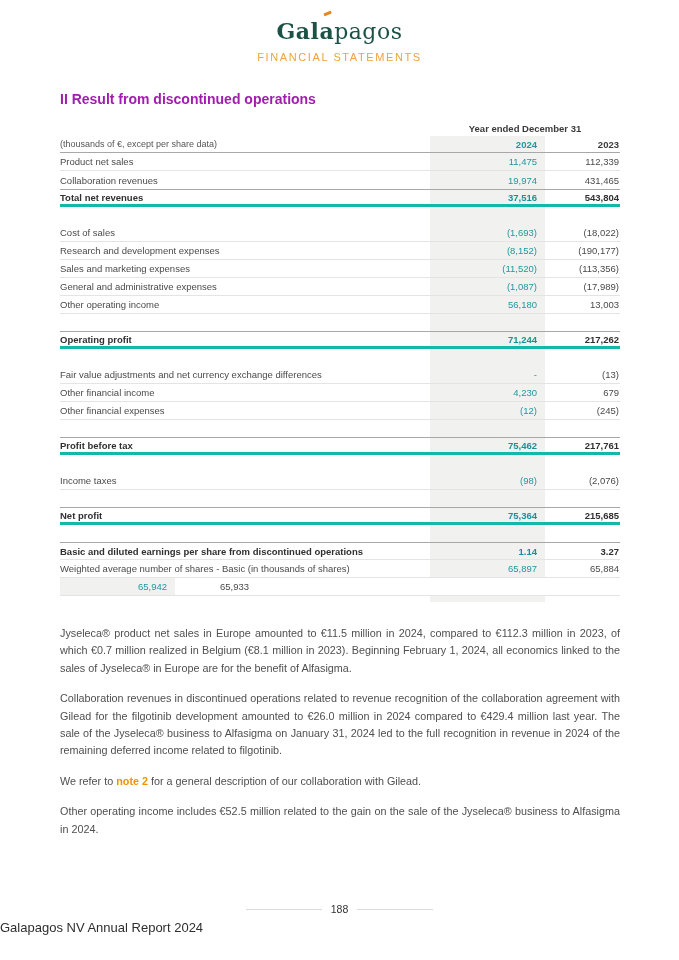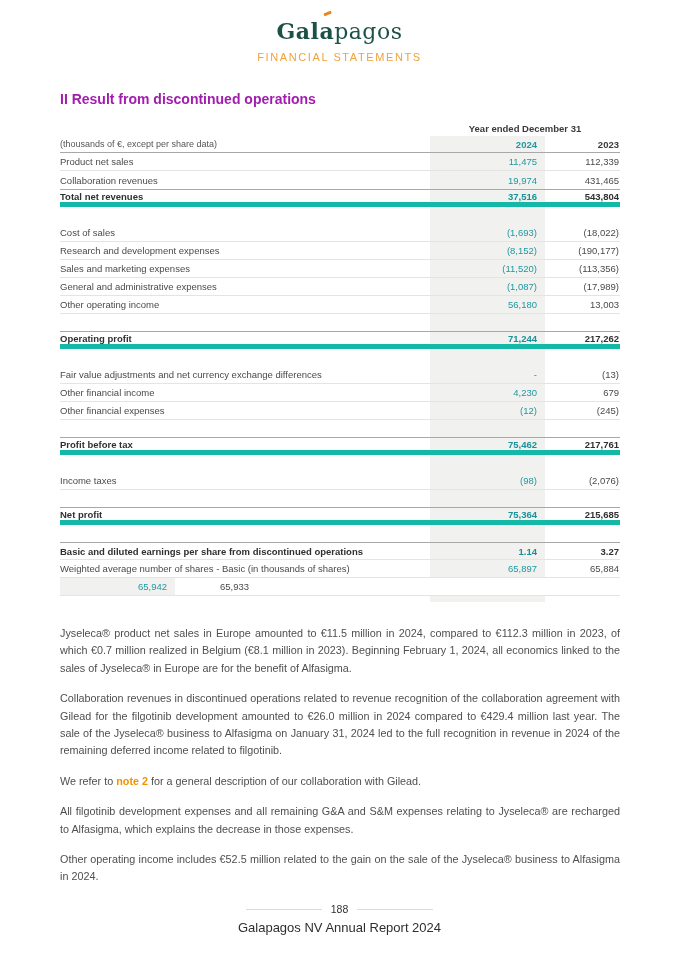--- a/index.html
+++ b/index.html
@@ -61,37 +61,37 @@
     width: 75px;
     display: flex; align-items: center; justify-content: flex-end;
     padding-right: 1px;
   }
   .t-row.head { height: 17px; border-bottom: 1px solid #a8a8a8; }
   .t-row.head .t-label { font-size: 9px; color: #555; }
   .t-row.head .c2024 { font-weight: 700; color: #1f98a0; }
   .t-row.head .c2023 { font-weight: 700; color: #3a3a3a; }
   .t-row.spacer { height: 17px; border-bottom: none; }
   .t-row.total, .t-row.eps { font-weight: 700; color: #303030; }
-  .t-row.total { border-top: 1px solid #a8a8a8; border-bottom: 5px solid #14b8a6; }
+  .t-row.total { border-top: 1px solid #a8a8a8; border-bottom: 3px solid #14b8a6; }
   .t-row.eps { border-top: 1px solid #a8a8a8; border-bottom: 1px solid #e4e4e4; }
   .t-row.total .c2024, .t-row.eps .c2024 { color: #17919a; }
   .t-row.nbb { border-bottom: none; }
   .t-row.stub { height: 6px; border-bottom: none; }
 
   
   .paras { margin-top: 23px; }
   .paras p {
     margin: 0 0 13px 0;
     font-size: 10.8px; line-height: 17.4px;
     text-align: justify; color: #4f4f4f;
   }
   .note-link { color: #f39200; font-weight: 700; cursor: pointer; }
 
   
-  .footer { position: absolute; left: 0; right: 0; top: 903px; text-align: center; }
+  .footer { position: absolute; left: 0; right: 0; top: 903px; }
   .pageno-row { display: flex; align-items: center; justify-content: center; }
   .pn-line { width: 76px; height: 1px; background: #dcdcdc; margin: 0 9px; }
   .page-number { font-size: 10.5px; color: #333333; }
   .report-title { margin-top: 5px; font-size: 13px; color: #2e2e2e; }
 </style>
 </head>
 <body>
 
 <div class="page">
 
@@ -244,21 +244,20 @@
         <div class="t-label"></div>
           <div class="c2024"></div>
           <div class="c2023"></div>
       </div>
     </section>
 
     <section class="paras" id="paragraphs">
         <p><span>Jyseleca® product net sales in Europe amounted to €11.5 million in 2024, compared to €112.3 million in 2023, of which €0.7 million realized in Belgium (€8.1 million in 2023). Beginning February 1, 2024, all economics linked to the sales of Jyseleca® in Europe are for the benefit of Alfasigma.</span></p>
         <p><span>Collaboration revenues in discontinued operations related to revenue recognition of the collaboration agreement with Gilead for the filgotinib development amounted to €26.0 million in 2024 compared to €429.4 million last year. The sale of the Jyseleca® business to Alfasigma on January 31, 2024 led to the full recognition in revenue in 2024 of the remaining deferred income related to filgotinib.</span></p>
         <p><span>We refer to </span><span class="note-link">note 2</span><span> for a general description of our collaboration with Gilead.</span></p>
-        <p><span>All filgotinib development expenses and all remaining G&amp;A and S&amp;M expenses relating to Jyseleca® are recharged to Alfasigma, which explains the decrease in those expenses.</span></p>
         <p><span>Other operating income includes €52.5 million related to the gain on the sale of the Jyseleca® business to Alfasigma in 2024.</span></p>
       </section>
   </div>
 
   <footer class="footer">
     <div class="pageno-row">
       <span class="pn-line"></span>
       <span class="page-number">188</span>
       <span class="pn-line"></span>
     </div>

